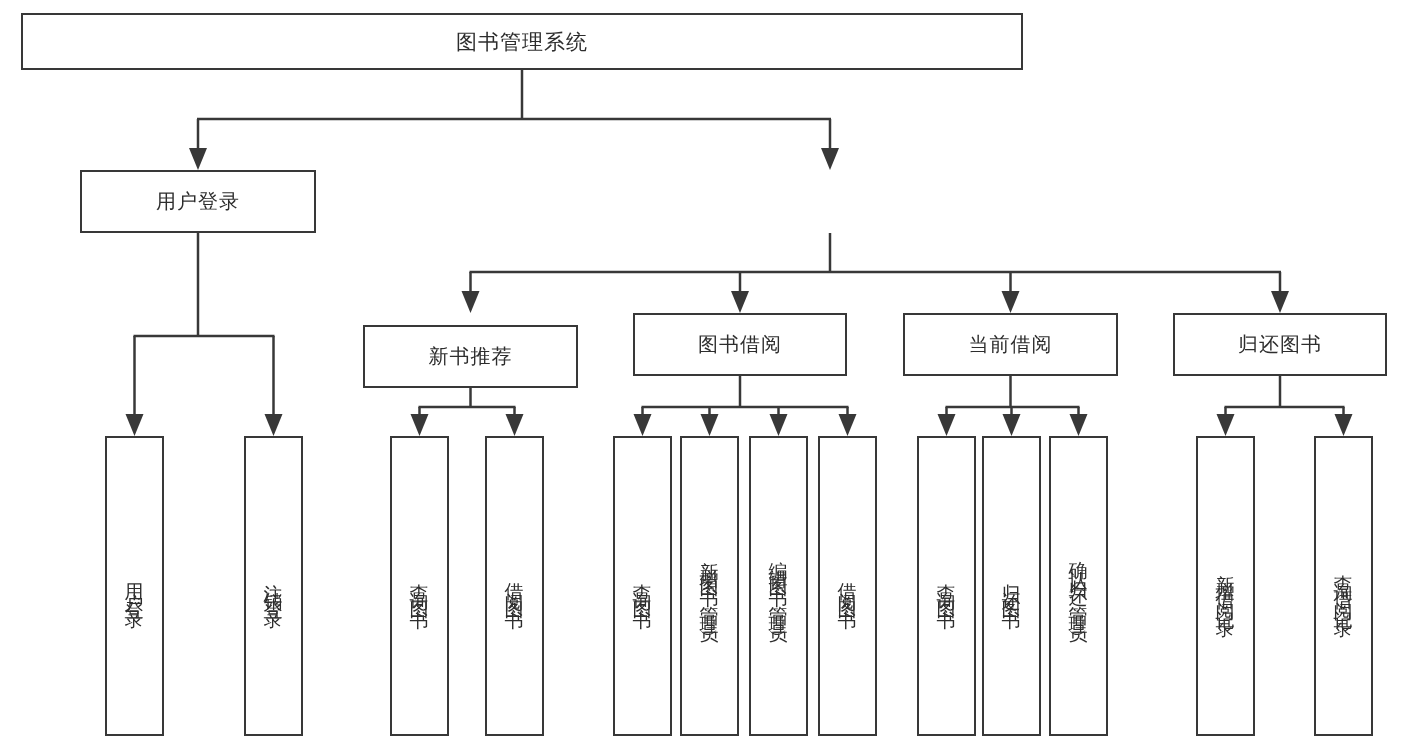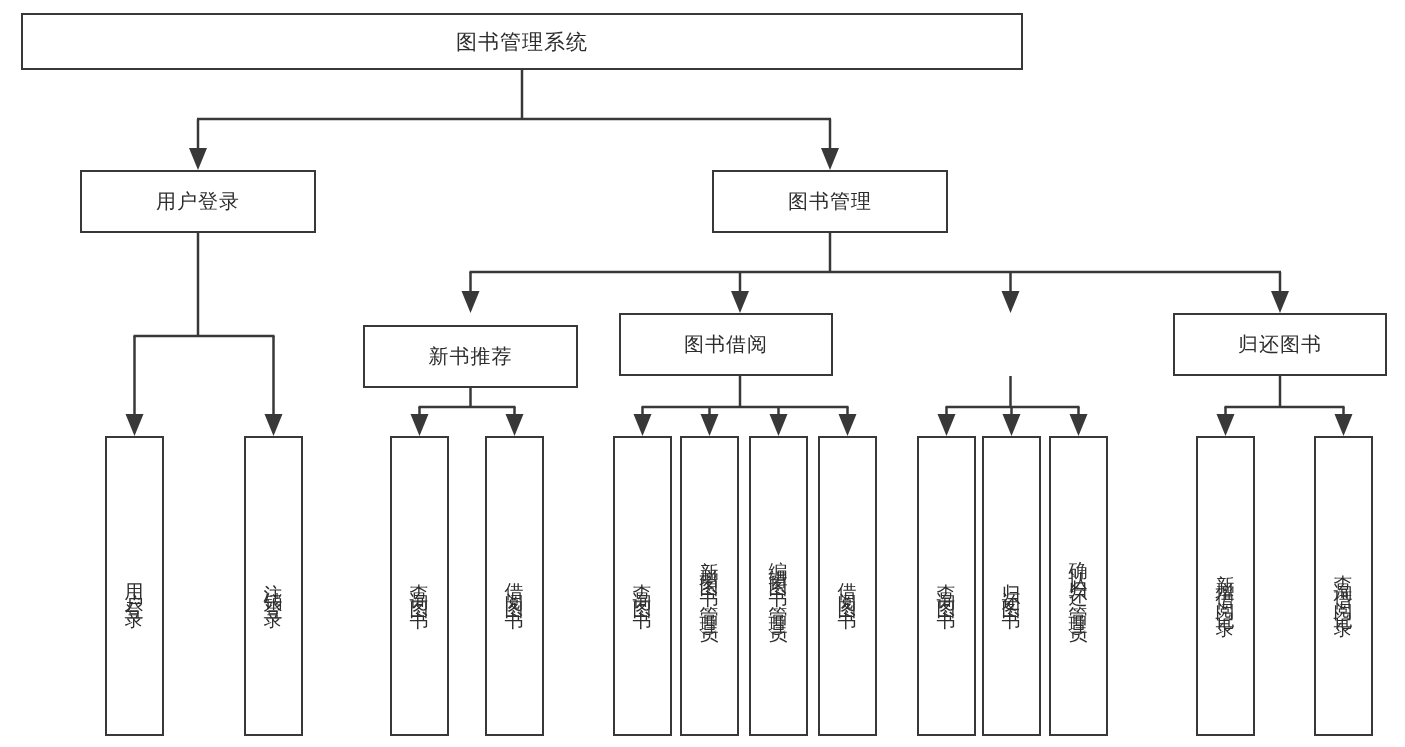--- a/index.html
+++ b/index.html
@@ -134,29 +134,29 @@
     <polygon class="ah" points="1334.5,414 1352.5,414 1343.5,436"></polygon>
   </svg>
 
   <div class="node root" style="left:21px; top:13px; width:1002px; height:57px;">
     <span>图书管理系统</span>
   </div>
 
   <div class="node" style="left:80px; top:170px; width:236px; height:63px;">
     <span>用户登录</span>
   </div>
-  <div class="node" style="left:712px; top:170px; width:236px; height:63px;">
-    <span>图书管理</span>
-  </div>
 
   <div class="node" style="left:363px; top:313px; width:215px; height:63px;margin-top:12px;">
     <span>新书推荐</span>
   </div>
-  <div class="node" style="left:619px; top:313px; width:214px; height:63px;text-align:center;">
+  <div class="node" style="left:633px; top:313px; width:214px; height:63px;text-align:center;">
     <span>图书借阅</span>
+  </div>
+  <div class="node" style="left:903px; top:313px; width:215px; height:63px;">
+    <span>当前借阅</span>
   </div>
   <div class="node" style="left:1173px; top:313px; width:214px; height:63px;">
     <span>归还图书</span>
   </div>
 
   <div class="leaf" style="left:105px;">
     <span>用户登录</span>
   </div>
   <div class="leaf" style="left:244px;">
     <span>注销登录</span>

